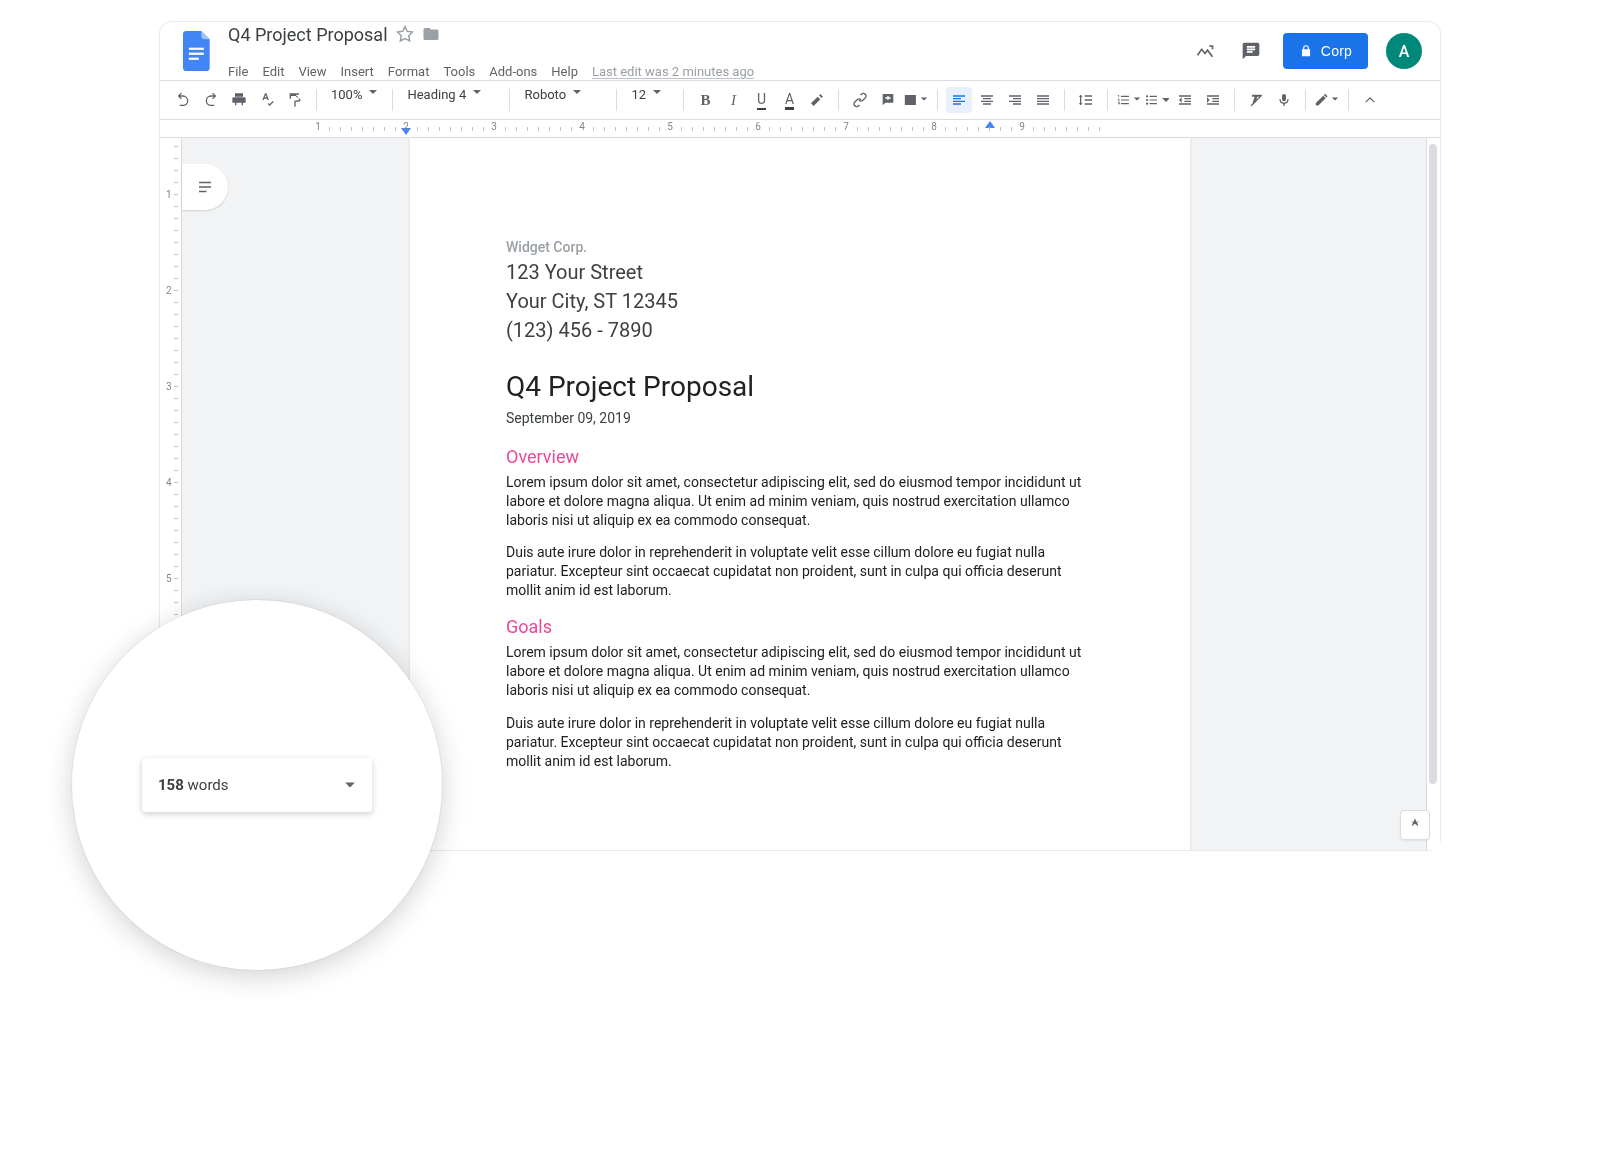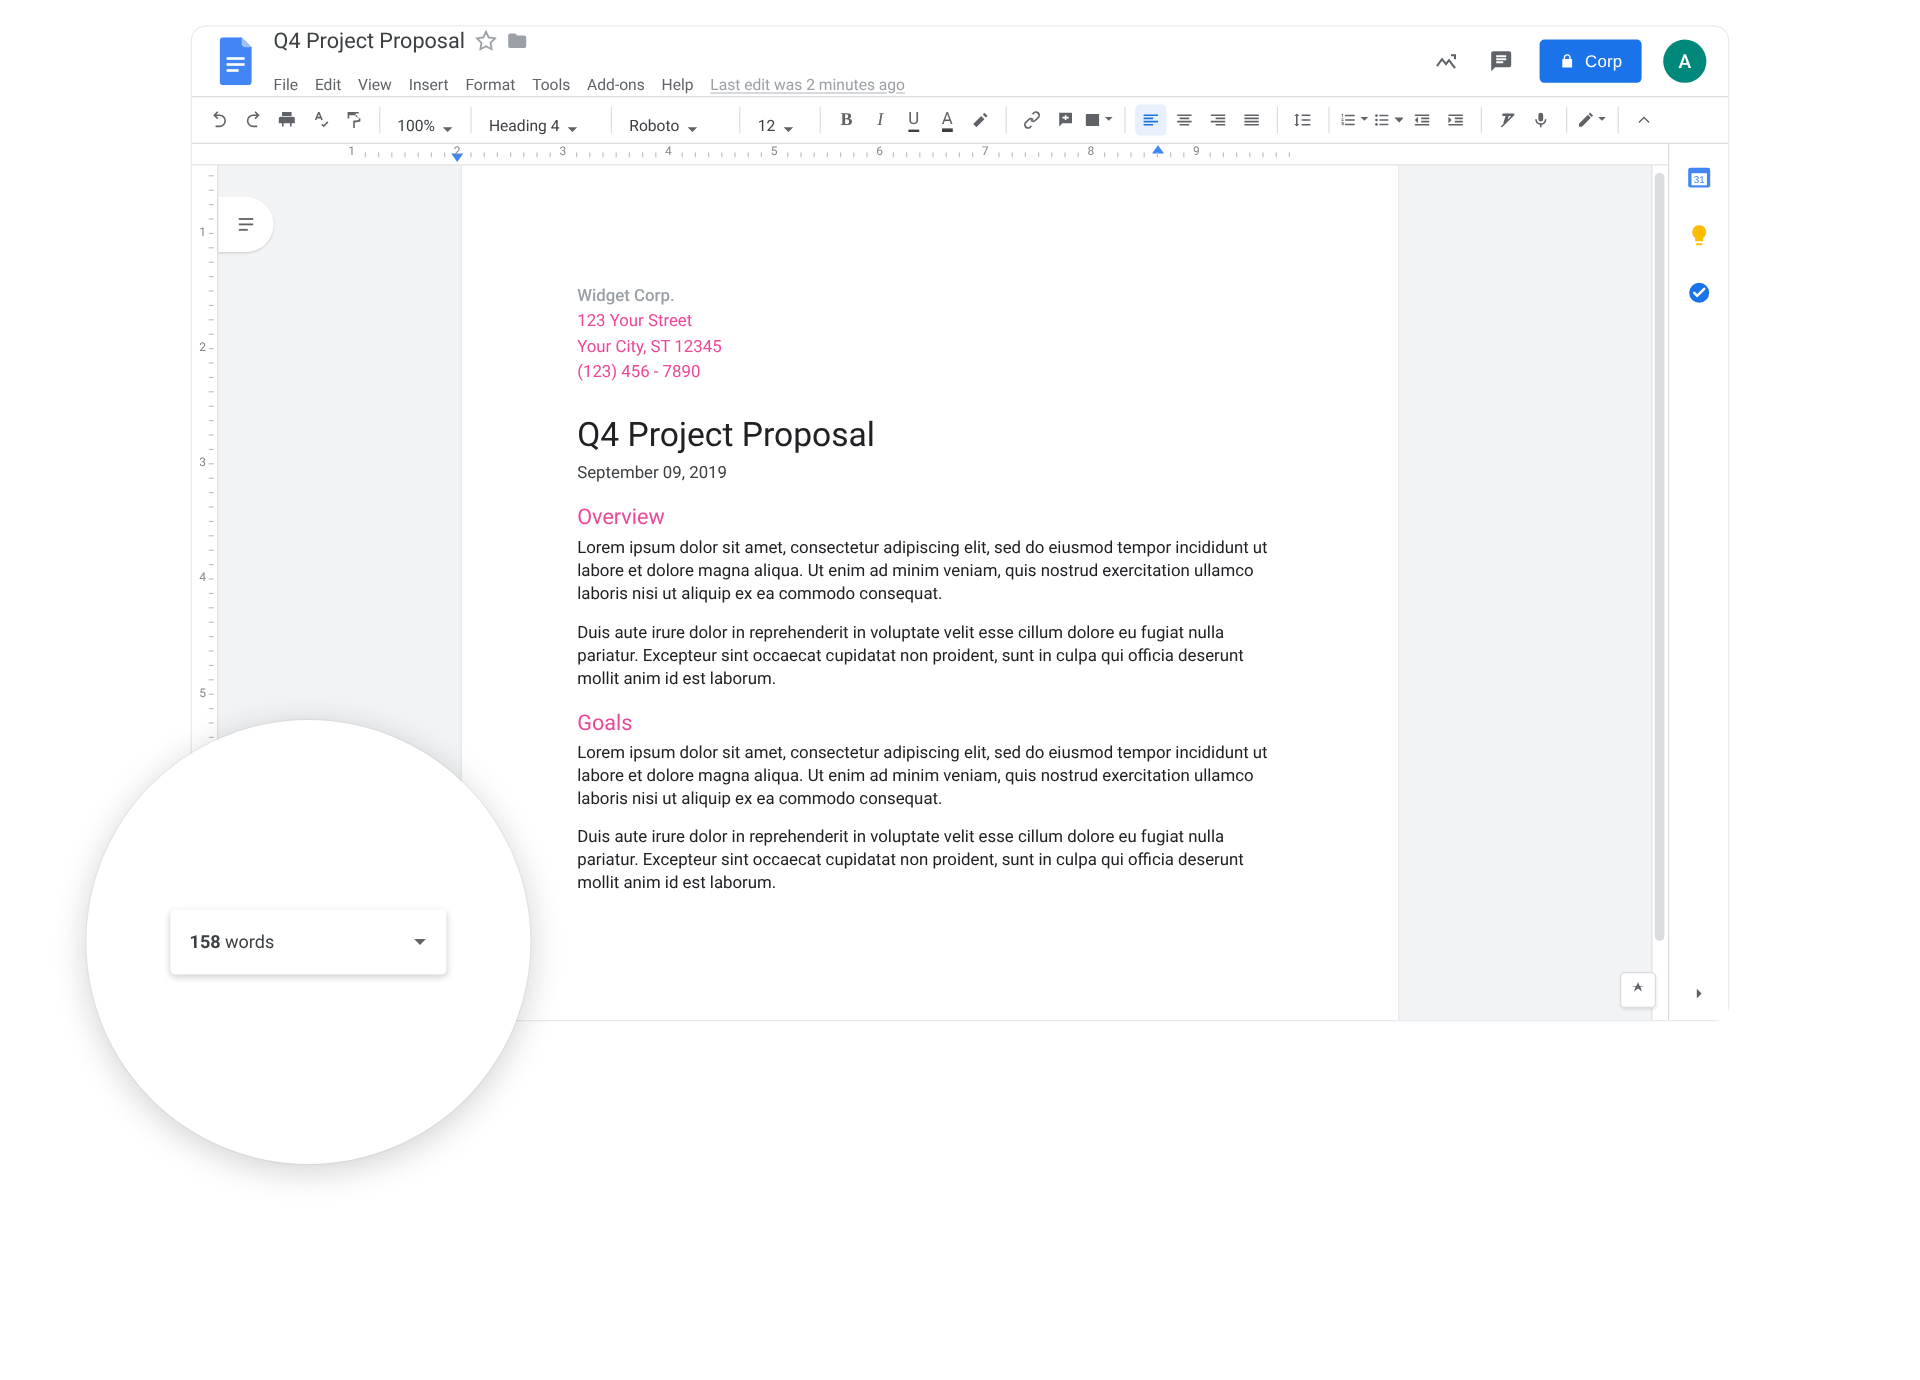--- a/index.html
+++ b/index.html
@@ -53,21 +53,21 @@
   }
   .avatar{width:36px;height:36px;border-radius:50%;background:var(--green);color:#fff;display:flex;align-items:center;justify-content:center;font-weight:500}
   
   .toolbar{
     margin-top:10px;height:40px;border-top:1px solid var(--border);border-bottom:1px solid var(--border);
     background:#fff;display:flex;align-items:center;padding:0 10px;gap:2px;
   }
   .tb-ico{width:26px;height:26px;display:inline-flex;align-items:center;justify-content:center;color:#5f6368;border-radius:4px}
   .tb-ico.active{background:#e8f0fe;color:#1a73e8}
   .sep{width:1px;height:22px;background:var(--border);margin:0 6px}
-  .dd{display:flex;align-items:flex-end;gap:6px;font-size:13px;color:#3c4043;padding:0 6px;height:26px}
+  .dd{display:flex;align-items:flex-start;gap:6px;font-size:13px;color:#3c4043;padding:0 6px;height:26px}
   .caret{width:10px;height:10px}
   .caret svg{display:block}
   .tb-ico svg,.iconbtn svg{display:block}
   .underline-bar{border-bottom:2px solid #3c4043;padding-bottom:1px}
   
   .surface{display:flex;height:calc(100% - 98px)}
   .canvas-wrap{flex:1;background:var(--bg);position:relative;overflow:hidden}
   .right-rail{width:50px;background:#fff;border-left:1px solid var(--border);display:flex;flex-direction:column;align-items:center;gap:24px;padding-top:16px}
   .rail-ico{width:24px;height:24px;display:flex;align-items:center;justify-content:center}
   .rail-more{margin-top:auto;margin-bottom:10px;color:#5f6368}
@@ -89,21 +89,21 @@
     display:flex;align-items:center;justify-content:center;color:#5f6368;border-left:none;
   }
   
   .page{
     position:absolute;left:50%;top:18px;transform:translateX(-50%);
     width:780px;background:#fff;box-shadow:0 1px 3px rgba(60,64,67,.15);
     padding:100px 96px 120px 96px;min-height:720px;
     font-family:Roboto,Arial,sans-serif;color:#202124;
   }
   .page .corp{font-size:14px;color:#9aa0a6;margin:0 0 2px 0;font-weight:500}
-  .page .addr{font-size:14px;color:#ec4899;margin:2px 0}
+  .page .addr{font-size:20px;color:#404040;margin:2px 0}
   .page h1{margin:26px 0 2px 0;font-size:28px;font-weight:400;color:#202124}
   .page .date{font-size:14px;margin:6px 0 18px 0;color:#3c4043}
   .page h2{margin:16px 0 6px 0;font-size:18px;font-weight:400;color:#ec4899}
   .page p{margin:6px 0 14px 0;font-size:14px;line-height:1.35;color:#202124;max-width:610px}
   
   .scroll-strip{position:absolute;right:0;top:18px;bottom:0;width:14px;background:#fff;border-left:1px solid var(--border)}
   .thumb{position:absolute;right:3px;top:6px;width:8px;height:640px;background:#dadce0;border-radius:4px}
   
   .explore{
     position:absolute;right:10px;bottom:10px;width:30px;height:30px;border-radius:4px;
@@ -553,45 +553,20 @@
         <div class="thumb"></div>
       </div>
 
       <div class="explore">
         <svg width="16" height="16" viewBox="0 0 24 24" fill="currentColor">
             <path d="M12 2l2 5h6l-5 1 2 6-5-4-5 4 2-6-5-1h6l2-5z"></path>
           </svg>
       </div>
     </div>
 
-    <div class="right-rail">
-      <div class="rail-ico">
-        <svg width="22" height="22" viewBox="0 0 24 24">
-            <rect x="2" y="3" width="20" height="18" rx="2" fill="#4285f4"></rect>
-            <rect x="5" y="8" width="14" height="11" fill="#fff"></rect>
-            <text x="12" y="17" text-anchor="middle" font-size="9" font-family="Arial" fill="#4285f4">31</text>
-          </svg>
-      </div>
-      <div class="rail-ico">
-        <svg width="20" height="20" viewBox="0 0 24 24" fill="#fbbc04">
-            <path d="M12 2a7 7 0 0 0-4 12.7V18h8v-3.3A7 7 0 0 0 12 2zM9 20h6v2H9z"></path>
-          </svg>
-      </div>
-      <div class="rail-ico">
-        <svg width="20" height="20" viewBox="0 0 24 24">
-            <circle cx="12" cy="12" r="10" fill="#1a73e8"></circle>
-            <path d="M7 12l3 3 7-7" stroke="#fff" stroke-width="2.5" fill="none" stroke-linecap="round"></path>
-          </svg>
-      </div>
-      <div class="rail-ico rail-more">
-        <svg width="16" height="16" viewBox="0 0 24 24" fill="currentColor">
-            <path d="M9 6l6 6-6 6V6z"></path>
-          </svg>
-      </div>
-    </div>
   </div>
 
   <div class="magnifier">
     <div class="wc-card">
       <span>
         <b>158</b> <span>words</span>
       </span>
       <span class="caret" style="width:12px;height:12px">
         <svg width="12" height="12" viewBox="0 0 10 10" fill="#5f6368">
             <path d="M1 3l4 4 4-4z"></path>

